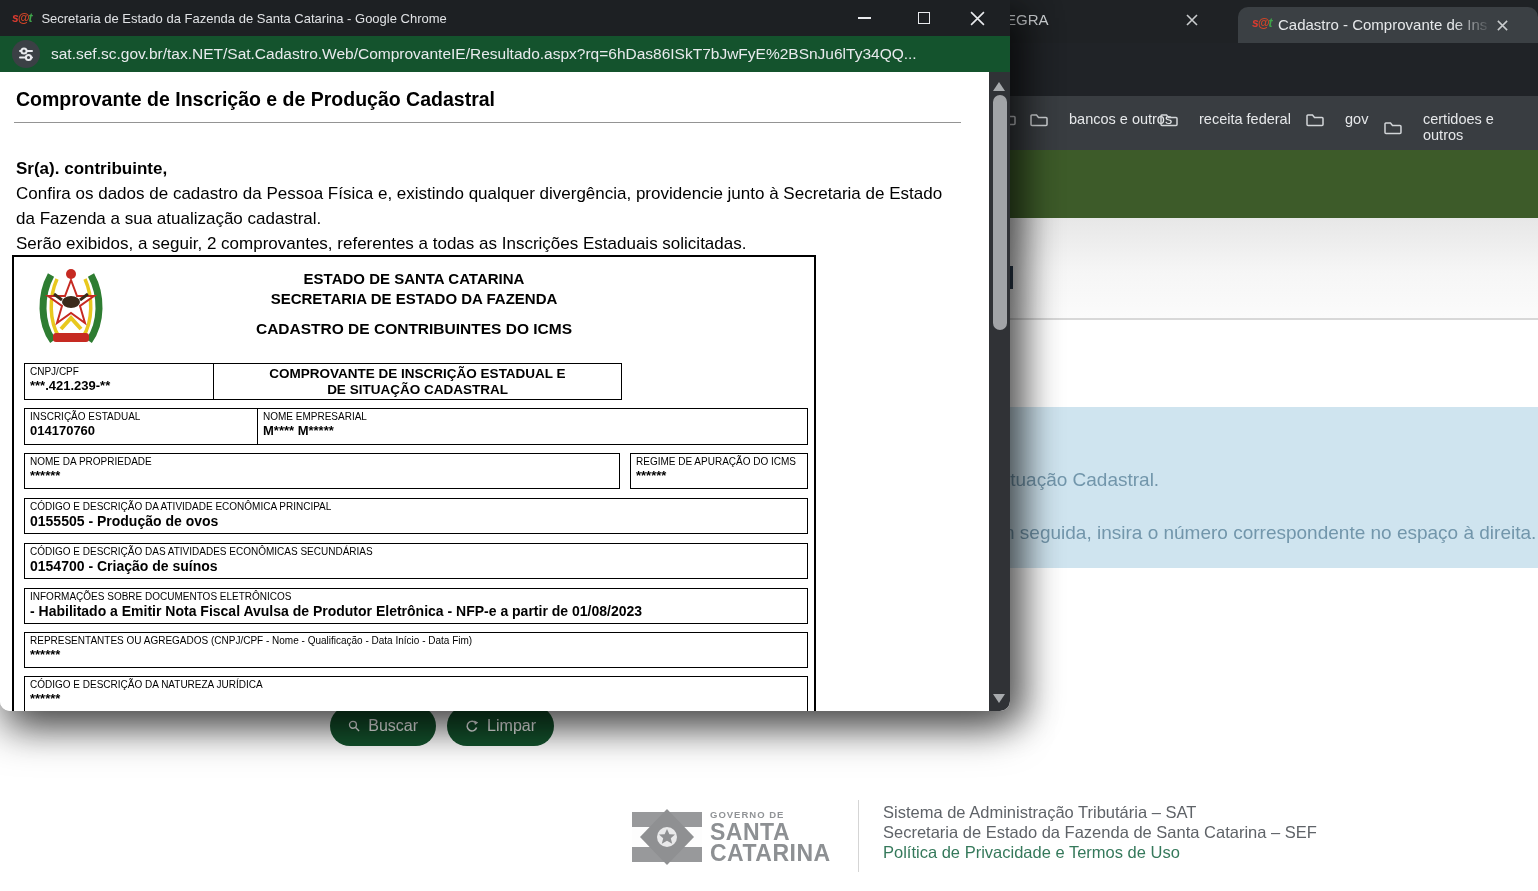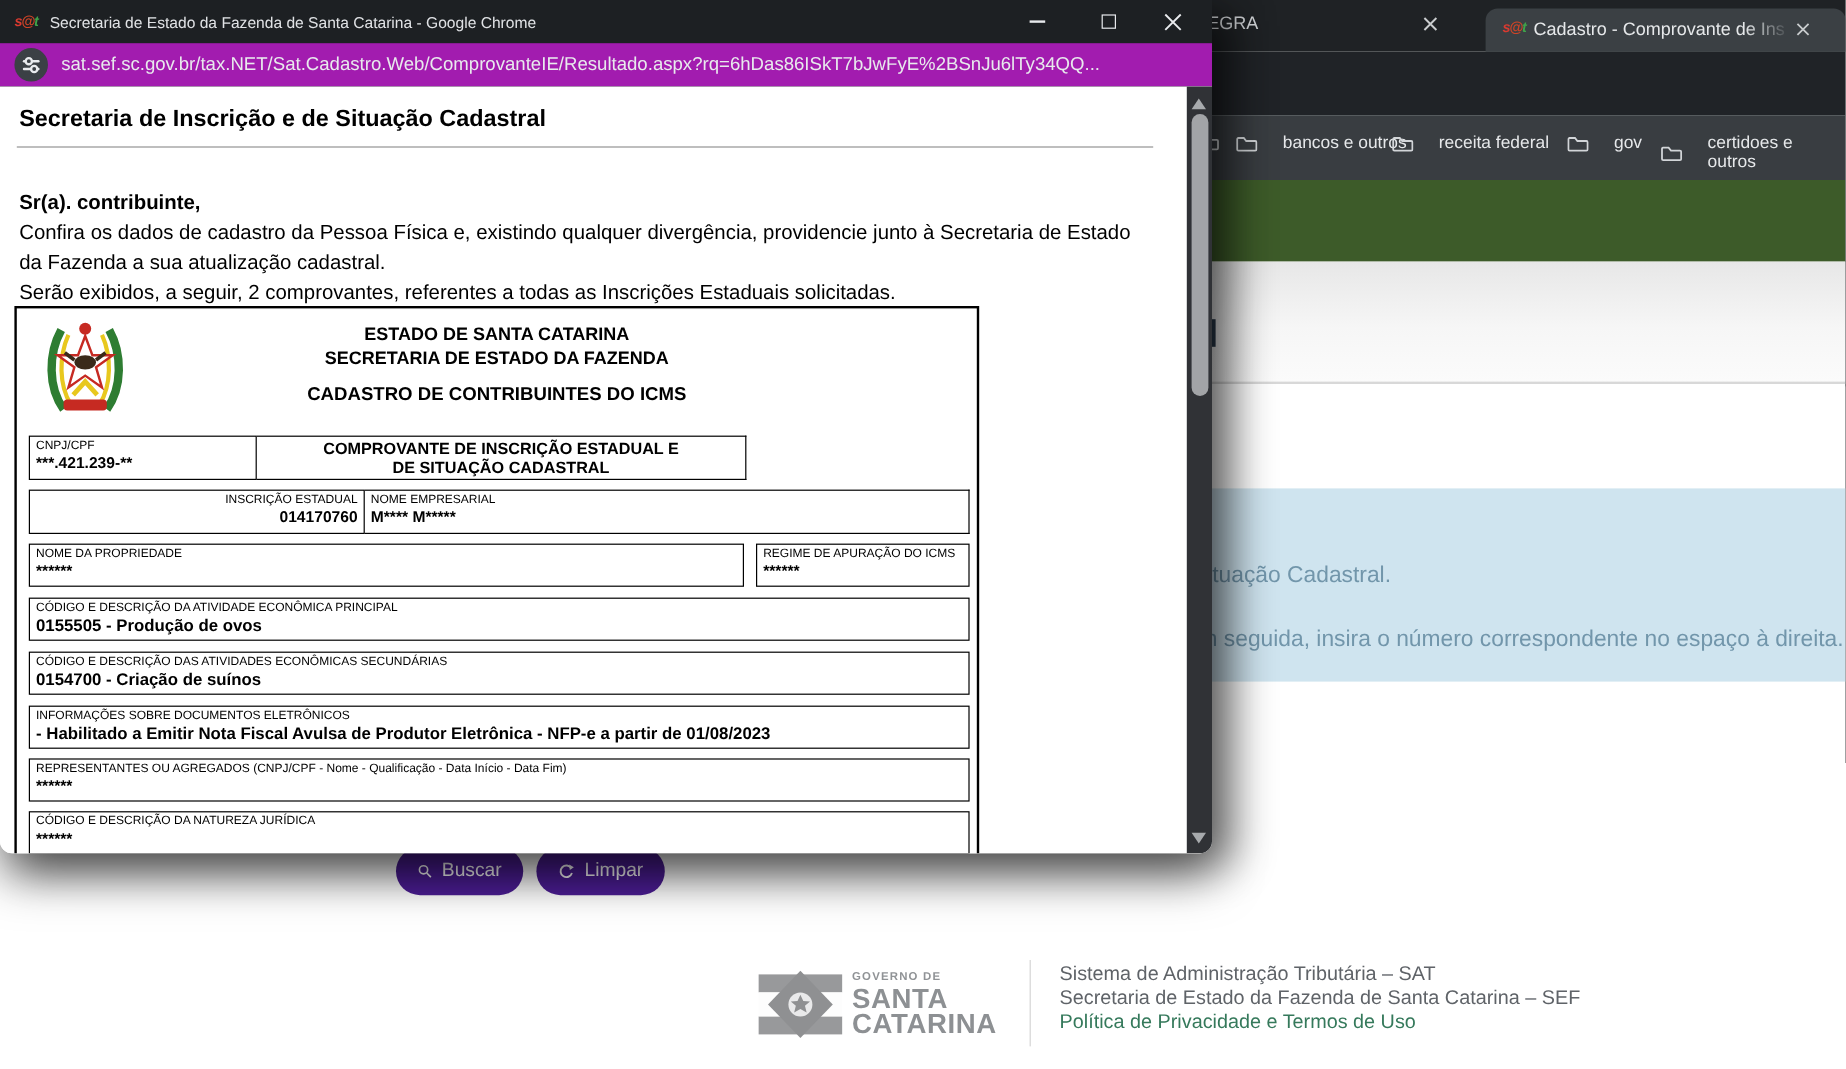--- a/index.html
+++ b/index.html
@@ -25,21 +25,21 @@
   .green-banner{position:absolute;left:0;top:150px;width:1538px;height:68px;background:#3d5b29;}
   .page-grad{position:absolute;left:0;top:218px;width:1538px;height:102px;background:linear-gradient(180deg,#e7e7e7 0%,#f6f6f6 55%,#fbfbfb 100%);border-bottom:2px solid #d8d8d8;}
   .page-white{position:absolute;left:0;top:322px;width:1538px;height:569px;background:#fff;}
 
   .heading-tail{position:absolute;left:1007px;top:266px;width:6px;height:23px;background:linear-gradient(90deg,#b06d20 0 2px,#2d3e50 2px 100%);}
 
   .info-box{position:absolute;left:430px;top:407px;width:1108px;height:161px;background:#cfe4ef;}
   .info-l1{position:absolute;left:576px;top:62px;font-size:19px;color:#7296ab;}
   .info-l2{position:absolute;left:574px;top:115px;font-size:19px;color:#7296ab;}
 
-  .btn{position:absolute;top:706px;height:40px;border:none;border-radius:20px;background:#4c1d95;color:#fff;font-size:16px;
+  .btn{position:absolute;top:706px;height:40px;border:none;border-radius:20px;background:#14532d;color:#fff;font-size:16px;
        display:flex;align-items:center;justify-content:center;gap:8px;padding:0 18px;cursor:pointer;}
   .btn-buscar{left:330px;width:106px;}
   .btn-limpar{left:447px;width:107px;}
 
   .footer-logo{position:absolute;left:632px;top:806px;display:flex;align-items:center;gap:8px;}
   .fl-text{line-height:1;}
   .fl-top{font-size:9.5px;font-weight:bold;color:#909396;letter-spacing:1px;margin-bottom:2px;}
   .fl-big{font-size:23px;font-weight:800;color:#8d9093;letter-spacing:0.5px;line-height:21px;}
   .footer-divider{position:absolute;left:858px;top:800px;width:1px;height:72px;background:#d5d5d5;}
   .footer-text{position:absolute;left:883px;top:802px;font-size:16.5px;color:#5f6368;line-height:20px;}
@@ -49,21 +49,21 @@
   .popup{position:absolute;left:0;top:0;width:1010px;height:711px;z-index:10;border-radius:0 0 10px 10px;
          box-shadow:18px 10px 35px rgba(0,0,0,.45),0 18px 40px rgba(0,0,0,.5);}
   .ptitle{position:absolute;left:0;top:0;width:100%;height:36px;background:#1d2023;display:flex;align-items:center;}
   .ptitle .fav{margin-left:12px;font-size:12px;font-weight:bold;font-style:italic;letter-spacing:-1px;}
   .ptitle .wt{margin-left:10px;font-size:13px;color:#e0e2e5;white-space:nowrap;}
   .wc{position:absolute;top:0;width:42px;height:36px;display:flex;align-items:center;justify-content:center;cursor:pointer;}
   .wc-min{left:843px;} .wc-max{left:903px;} .wc-close{left:956px;}
   .g-min{width:13px;height:2px;background:#e8eaed;}
   .g-max{width:12px;height:12px;border:1.6px solid #e8eaed;}
 
-  .purl{position:absolute;left:0;top:36px;width:100%;height:36px;background:#a21caf;display:flex;align-items:center;padding:0 12px;gap:11px;}
+  .purl{position:absolute;left:0;top:36px;width:100%;height:36px;background:#14532d;display:flex;align-items:center;padding:0 12px;gap:11px;}
   .tune{width:28px;height:28px;border-radius:50%;background:#3b4045;flex:0 0 auto;display:flex;align-items:center;justify-content:center;cursor:pointer;}
   .urltext{font-size:15.5px;color:#e8eaed;white-space:nowrap;overflow:hidden;}
 
   .pcontent{position:absolute;left:0;top:72px;width:1010px;height:639px;background:#fff;border-radius:0 0 10px 10px;overflow:hidden;}
   .sbar{position:absolute;right:0;top:0;width:21px;height:639px;background:#303236;}
   .sb-up{position:absolute;left:4px;top:10px;width:0;height:0;border-left:6.5px solid transparent;border-right:6.5px solid transparent;border-bottom:9px solid #a7aaad;}
   .sb-down{position:absolute;left:4px;bottom:8px;width:0;height:0;border-left:6.5px solid transparent;border-right:6.5px solid transparent;border-top:9px solid #a7aaad;}
   .sb-thumb{position:absolute;left:3.5px;top:23px;width:14px;height:235px;background:#a2a4a7;border-radius:7px;}
 
   .doc-h1{position:absolute;left:16px;top:16px;font-size:19.5px;font-weight:bold;color:#000;}
@@ -212,21 +212,21 @@
               <line x1="8" y1="17.5" x2="20" y2="17.5"></line>
             </g>
           <circle cx="12" cy="11" r="2.6" fill="#3b4045" stroke="#e8eaed" stroke-width="2"></circle>
           <circle cx="16.5" cy="17.5" r="2.6" fill="#3b4045" stroke="#e8eaed" stroke-width="2"></circle>
         </svg>
       </span>
       <span class="urltext">sat.sef.sc.gov.br/tax.NET/Sat.Cadastro.Web/ComprovanteIE/Resultado.aspx?rq=6hDas86ISkT7bJwFyE%2BSnJu6lTy34QQ...</span>
     </div>
 
     <div class="pcontent">
-      <div class="doc-h1">Secretaria de Inscrição e de Situação Cadastral</div>
+      <div class="doc-h1">Comprovante de Inscrição e de Produção Cadastral</div>
       <div class="doc-hr"></div>
       <div class="intro">
         <b>Sr(a). contribuinte,</b><br>
         <span>Confira os dados de cadastro da Pessoa Física e, existindo qualquer divergência, providencie junto à Secretaria de Estado da Fazenda a sua atualização cadastral.</span><br>
         <span>Serão exibidos, a seguir, 2 comprovantes, referentes a todas as Inscrições Estaduais solicitadas.</span>
       </div>
 
       <div class="cert">
         <div class="cert-logo">
           <svg width="70" height="84" viewBox="0 0 70 84">
@@ -253,21 +253,21 @@
             <div class="flabel">CNPJ/CPF</div>
             <div class="fvalue">***.421.239-**</div>
           </div>
           <div class="cell cell-doc">
             <div>COMPROVANTE DE INSCRIÇÃO ESTADUAL E</div>
             <div>DE SITUAÇÃO CADASTRAL</div>
           </div>
         </div>
 
         <div class="crow" style="top:151px;">
-          <div class="cell" style="width:280px;text-align:right;">
+          <div class="cell" style="width:234px;">
             <div class="flabel">INSCRIÇÃO ESTADUAL</div>
             <div class="fvalue">014170760</div>
           </div>
           <div class="cell" style="flex:1;">
             <div class="flabel">NOME EMPRESARIAL</div>
             <div class="fvalue">M**** M*****</div>
           </div>
         </div>
 
         <div class="box" style="left:10px;top:196px;width:596px;">

